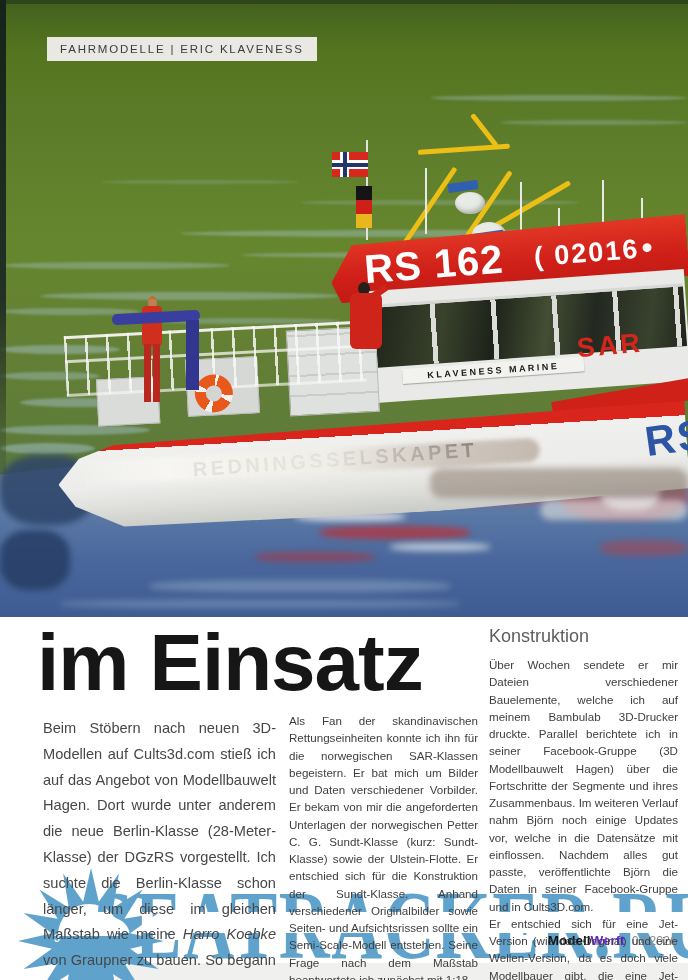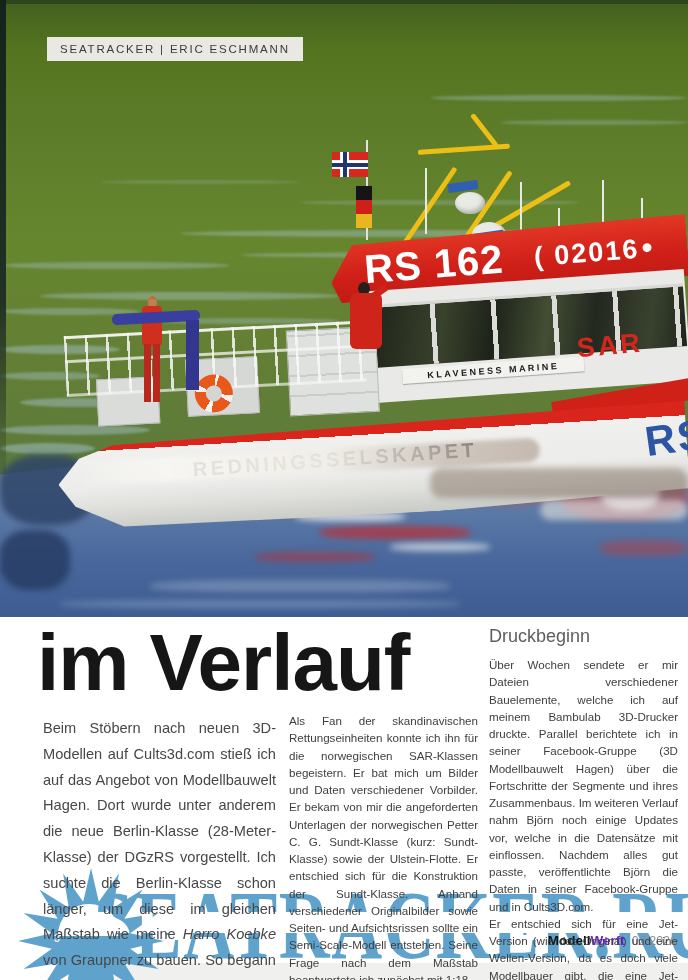--- a/index.html
+++ b/index.html
@@ -205,26 +205,26 @@
     </div>
 
     <div class="wake" style="left:70px;top:450px;width:470px;height:24px;transform:rotate(-3deg);background:linear-gradient(90deg,rgba(255,255,255,0) 0%,rgba(248,247,243,.9) 20%,rgba(240,238,232,.95) 55%,rgba(200,190,180,.8) 80%,rgba(170,150,135,.6) 100%)"></div>
     <div class="wake" style="left:430px;top:468px;width:258px;height:30px;background:rgba(120,100,85,.45);filter:blur(3px)"></div>
     <div class="wake" style="left:540px;top:500px;width:148px;height:20px;background:rgba(230,228,224,.6);filter:blur(3px)"></div>
 
     <div class="edge-left"></div>
     <div class="edge-top"></div>
   </div>
 
-  <div class="kicker">SEATRACKER | ERIC ESCHMANN</div>
-
-
-  <div class="hl2">im Verlauf</div>
-
-  <div class="sec-head">Druckbeginn</div>
+  <div class="kicker">FAHRMODELLE | ERIC KLAVENESS</div>
+
+
+  <div class="hl2">im Einsatz</div>
+
+  <div class="sec-head">Konstruktion</div>
 
   <div class="col col1"><span>Beim Stöbern nach neuen 3D-Modellen auf Cults3d.com stieß ich auf das Angebot von Modellbauwelt Hagen. Dort wurde unter anderem die neue Berlin-Klasse (28-Meter-Klasse) der DGzRS vorgestellt. Ich suchte die Berlin-Klasse schon länger, um diese im gleichen Maßstab wie meine </span><i>Harro Koebke</i><span> von Graupner zu bauen. So begann der Kontakt zu Björn Hagen – einem neuen, jungen Designer und 3D-Entwickler.</span></div>
   <div class="col col2">Als Fan der skandinavischen Rettungseinheiten konnte ich ihn für die norwegischen SAR-Klassen begeistern. Er bat mich um Bilder und Daten verschiedener Vorbilder. Er bekam von mir die angeforderten Unterlagen der norwegischen Petter C. G. Sundt-Klasse (kurz: Sundt-Klasse) sowie der Ulstein-Flotte. Er entschied sich für die Konstruktion der Sundt-Klasse. Anhand verschiedener Originalbilder sowie Seiten- und Aufsichtsrissen sollte ein Semi-Scale-Modell entstehen. Seine Frage nach dem Maßstab beantwortete ich zunächst mit 1:18 – eine „kofferraumfreundliche Modellgröße“, nannte es Björn.</div>
   <div class="col col3">
     <p>Über Wochen sendete er mir Dateien verschiedener Bauelemente, welche ich auf meinem Bambulab 3D-Drucker druckte. Parallel berichtete ich in seiner Facebook-Gruppe (3D Modellbauwelt Hagen) über die Fortschritte der Segmente und ihres Zusammenbaus. Im weiteren Verlauf nahm Björn noch einige Updates vor, welche in die Datensätze mit einflossen. Nachdem alles gut passte, veröffentlichte Björn die Daten in seiner Facebook-Gruppe und in Cults3D.com.</p>
     <p>Er entschied sich für eine Jet-Version (wie das Original) und eine Wellen-Version, da es doch viele Modellbauer gibt, die eine Jet-Version nicht möchten. Jet-Antriebe erfordern eine gewisse Erfah-</p>
   </div>
 
   <div class="wm">
     <svg class="wm-sun" viewBox="0 0 150 150">

